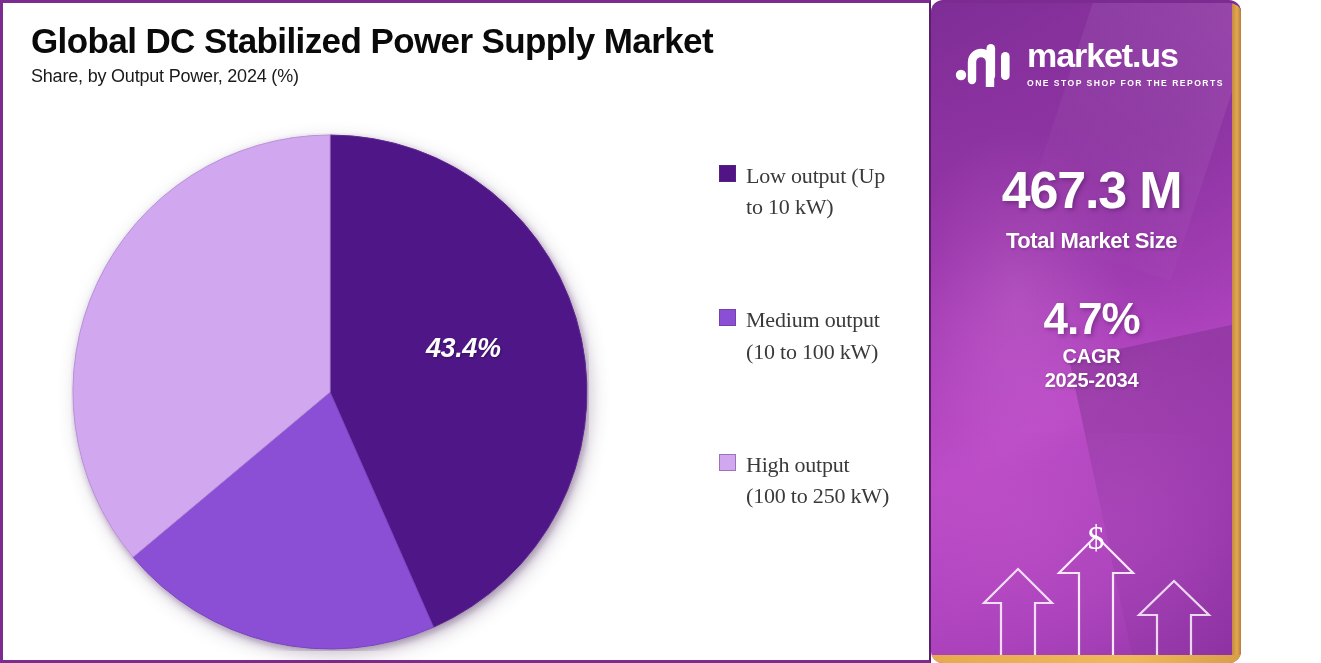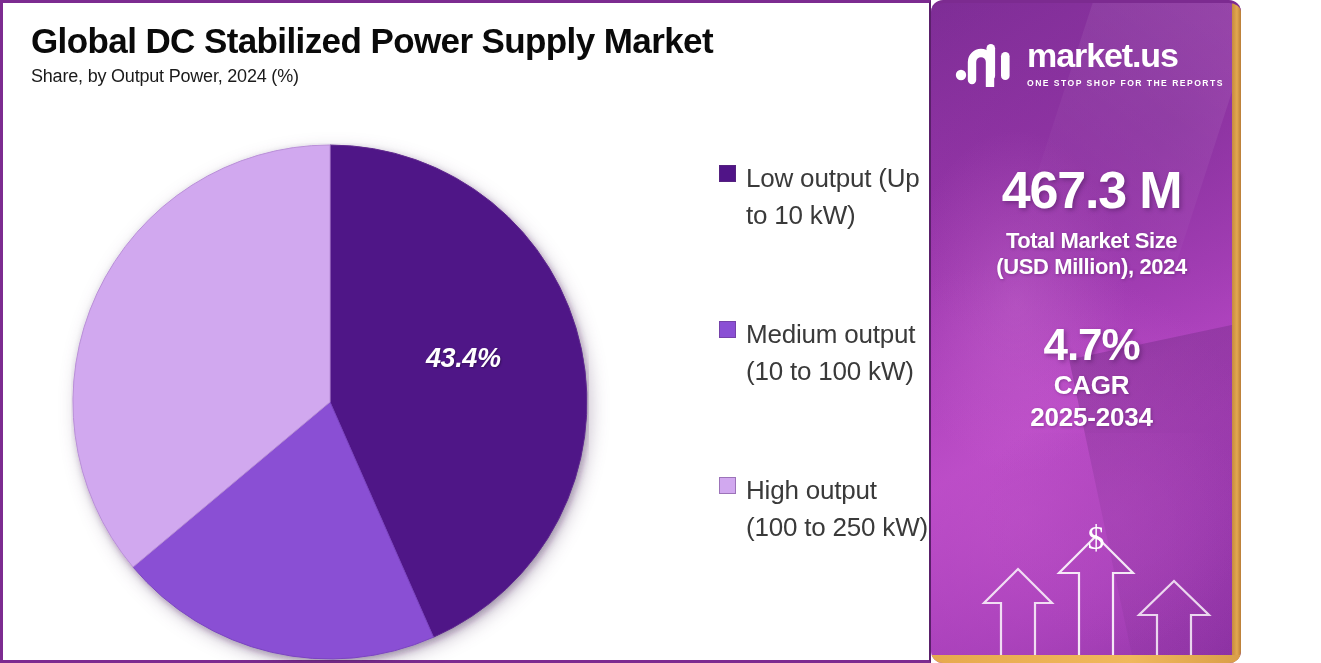--- a/index.html
+++ b/index.html
@@ -51,21 +51,21 @@
     color: #1a1a1a;
     margin-top: 6px;
     letter-spacing: -0.2px;
     font-family: "Liberation Sans", sans-serif;
   }
 
   
   #pie-wrap {
     position: absolute;
     left: 68px;
-    top: 140px;
+    top: 130px;
     width: 518px;
     height: 518px;
     text-align: right;
   }
 
   #pie-shadow {
     position: absolute;
     left: 6px;
     top: 8px;
     width: 514px;
@@ -112,25 +112,25 @@
   .legend-swatch {
     width: 17px;
     height: 17px;
     flex: 0 0 17px;
     margin-top: 5px;
     margin-right: 10px;
     border: 1px solid rgba(90,50,120,0.45);
   }
 
   .legend-label {
-    font-size: 26px;
+    font-size: 22px;
     line-height: 1.42;
     color: #3a3a3a;
     letter-spacing: -0.2px;
-    font-family: Liberation Sans, sans-serif;
+    font-family: Liberation Serif, serif;
   }
 
   
   #right-panel {
     position: relative;
     width: 330px;
     height: 663px;
     overflow: hidden;
     border-top: 3px solid #7c2b90;
     background:
@@ -248,21 +248,21 @@
   #cagr-value {
     font-size: 44px;
     font-weight: 800;
     color: #ffffff;
     letter-spacing: -1px;
     text-shadow: 2px 2px 4px rgba(60,20,75,0.4);
     font-family: "Liberation Sans", sans-serif;
   }
 
   .cagr-cap {
-    font-size: 26px;
+    font-size: 20px;
     font-weight: 700;
     color: #ffffff;
     line-height: 1.22;
     letter-spacing: -0.2px;
     text-shadow: 1px 1px 3px rgba(60,20,75,0.35);
     font-family: "Liberation Sans", sans-serif;
   }
 
   
   #arrows-art {
@@ -366,21 +366,20 @@
       <span id="logo-text-block">
         <span id="logo-wordmark">market.us</span>
         <span id="logo-tagline">ONE STOP SHOP FOR THE REPORTS</span>
       </span>
     </div>
 
     <div id="stats">
       <div class="stat-big">467.3 M</div>
       <div class="stat-cap">
         <span>Total Market Size</span><br>
-        <span>(USD Million), 2024</span>
       </div>
 
       <div id="cagr-group">
         <div id="cagr-value">4.7%</div>
         <div class="cagr-cap">
           <span>CAGR</span><br>
           <span>2025-2034</span>
         </div>
       </div>
     </div>

